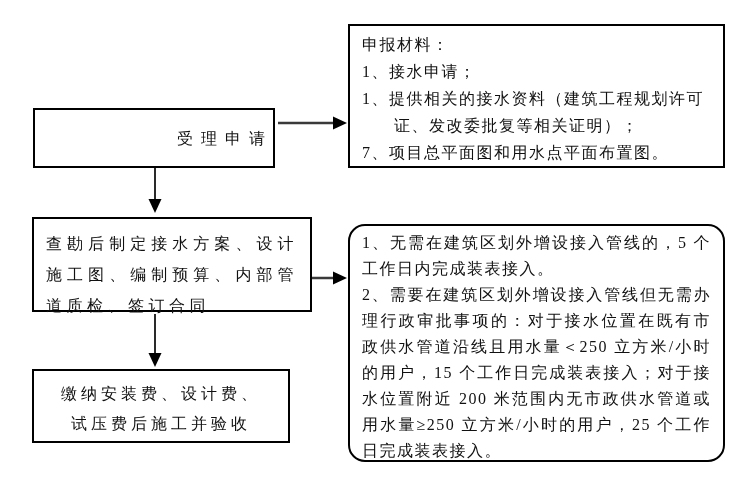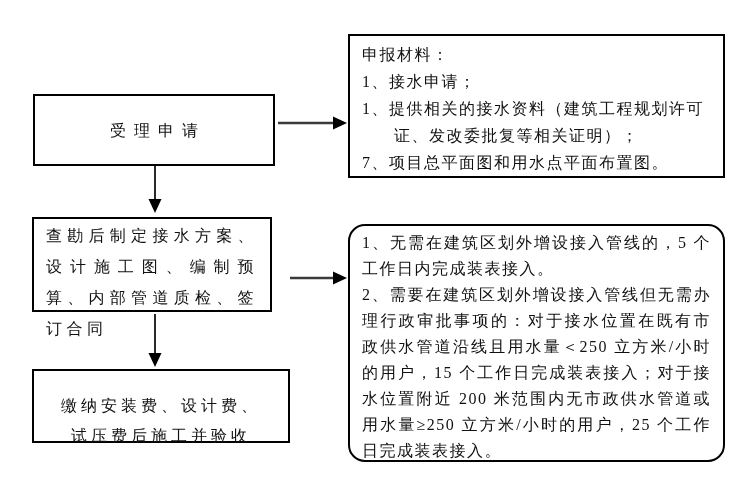--- a/index.html
+++ b/index.html
@@ -25,42 +25,42 @@
   .box {
     position: absolute;
     border: 2px solid #000000;
     background: #ffffff;
     box-sizing: border-box;
     font-size: 16px;
     line-height: 27px;
   }
   
   .box.step1 {
-    left: 33px; top: 94px; width: 242px; height: 72px;
-    display: flex; align-items: center; justify-content: center;
+    left: 33px; top: 108px; width: 242px; height: 60px;
+    display: flex; align-items: center; justify-content: flex-end;
     letter-spacing: 8px;
     text-indent: 8px; 
   }
   .box.step2 {
-    left: 32px; top: 217px; width: 240px; height: 95px;
-    padding: 1px 12px;
+    left: 32px; top: 217px; width: 280px; height: 95px;
+    padding: 9px 12px;
     letter-spacing: 4.5px;
     line-height: 31px;
     text-align: justify;
   }
   .box.step3 {
     left: 32px; top: 369px; width: 258px; height: 74px;
-    padding: 20px 20px;
+    padding: 8px 20px;
     letter-spacing: 4px;
     line-height: 30px;
     text-align: center;
   }
   
   .box.materials {
-    left: 348px; top: 34px; width: 377px; height: 144px;
+    left: 348px; top: 24px; width: 377px; height: 144px;
     padding: 5px 12px;
     letter-spacing: 1.5px;
     line-height: 27px;
   }
   .box.materials .hang {
     padding-left: 2em;
     text-indent: -2em;
   }
   .box.timeline {
     left: 348px; top: 224px; width: 377px; height: 238px;

